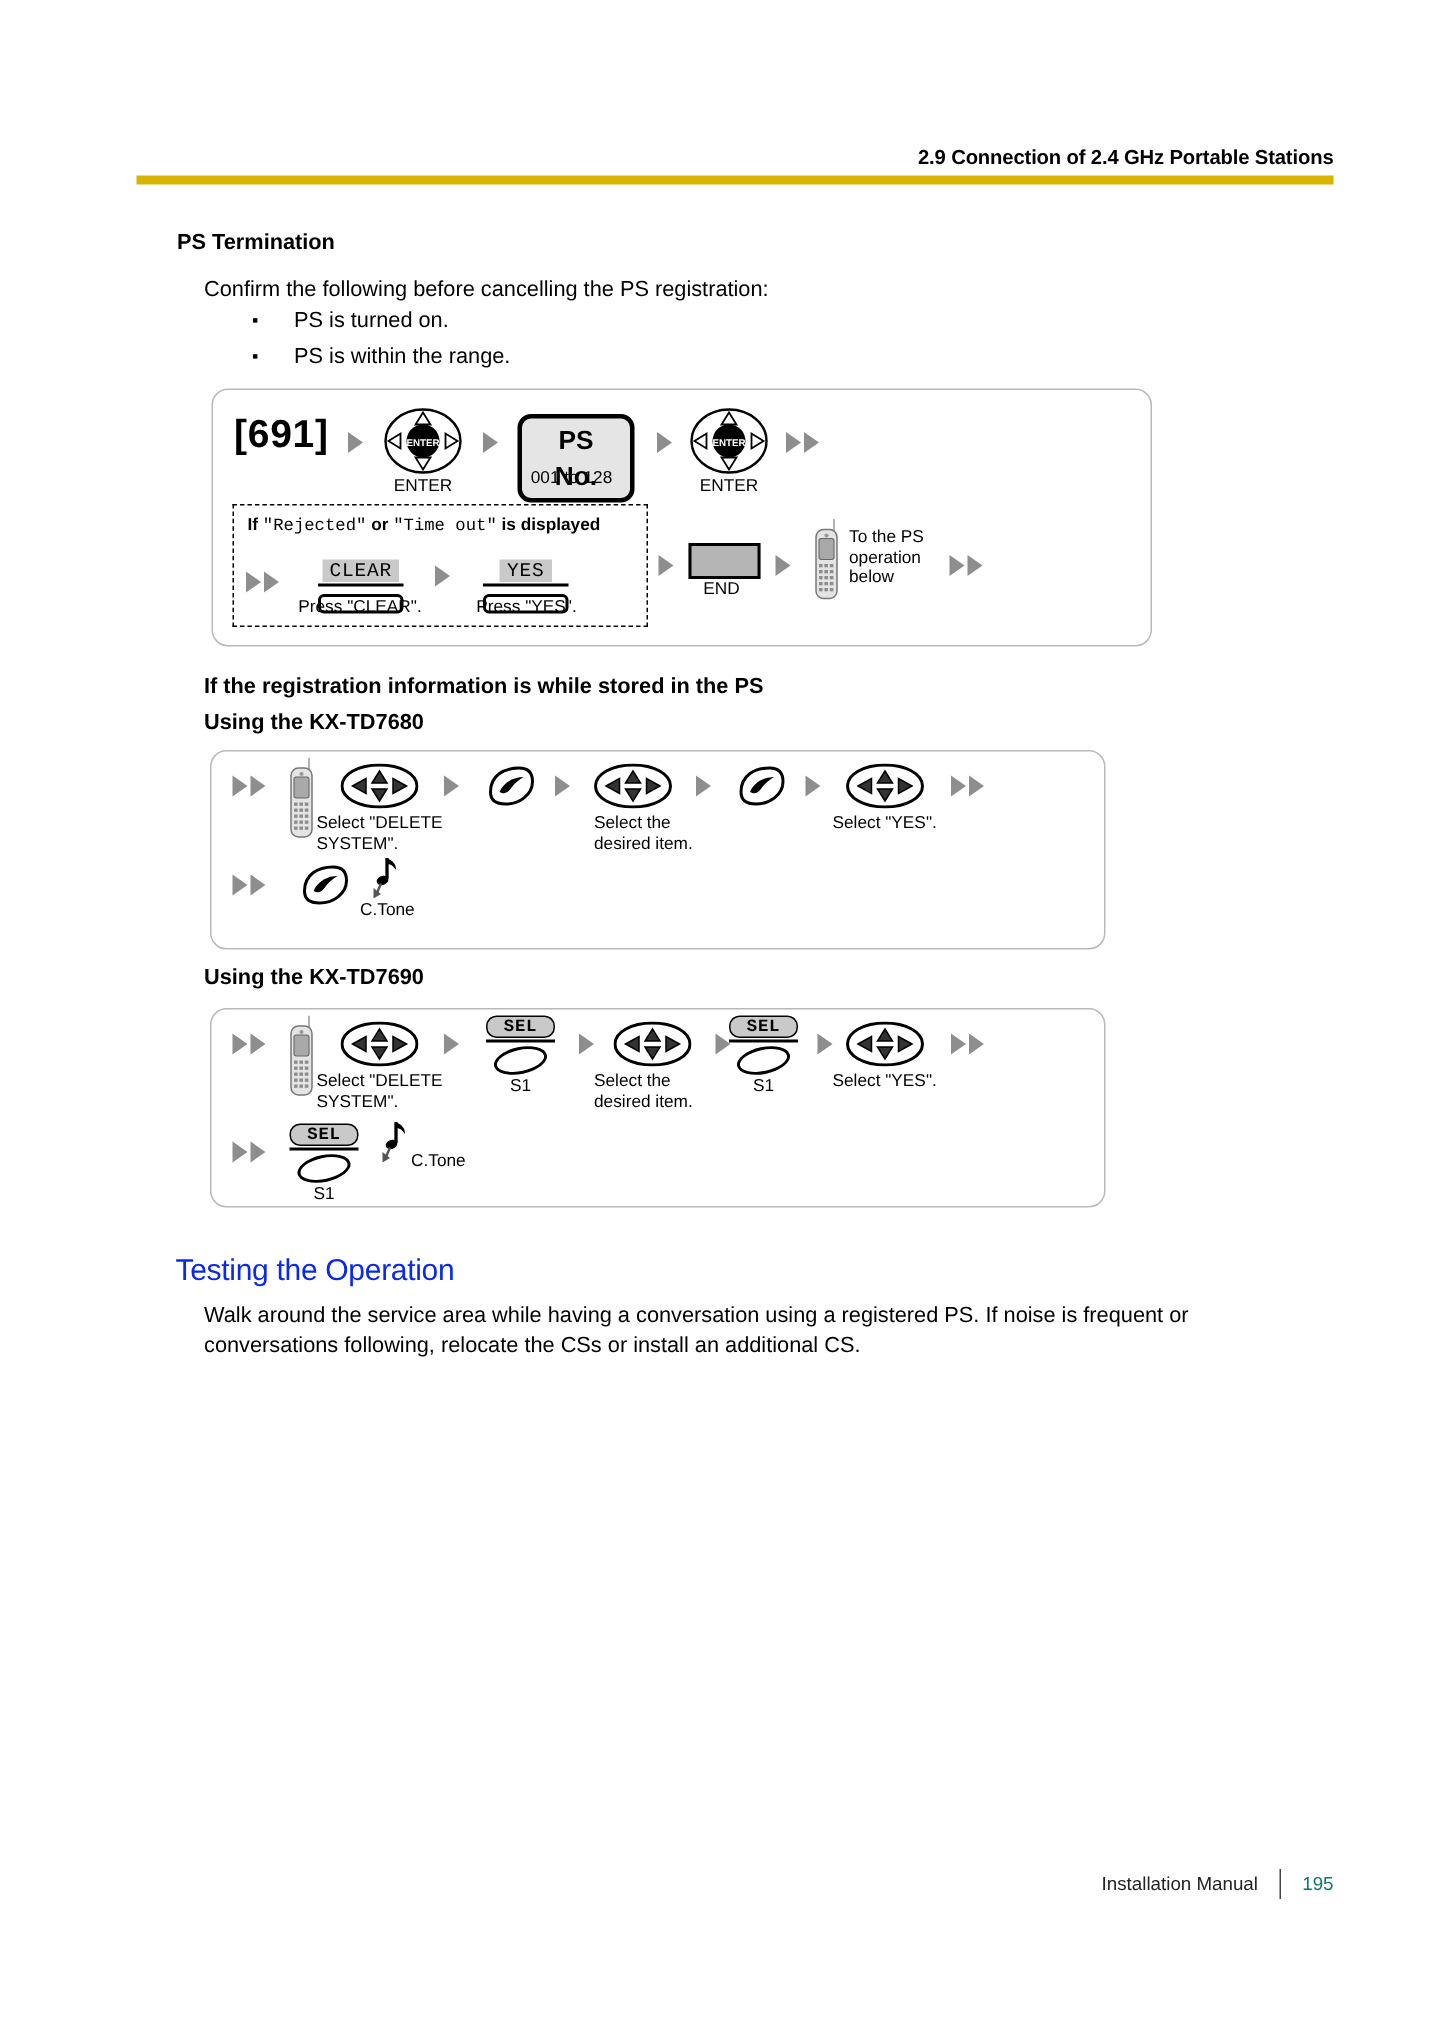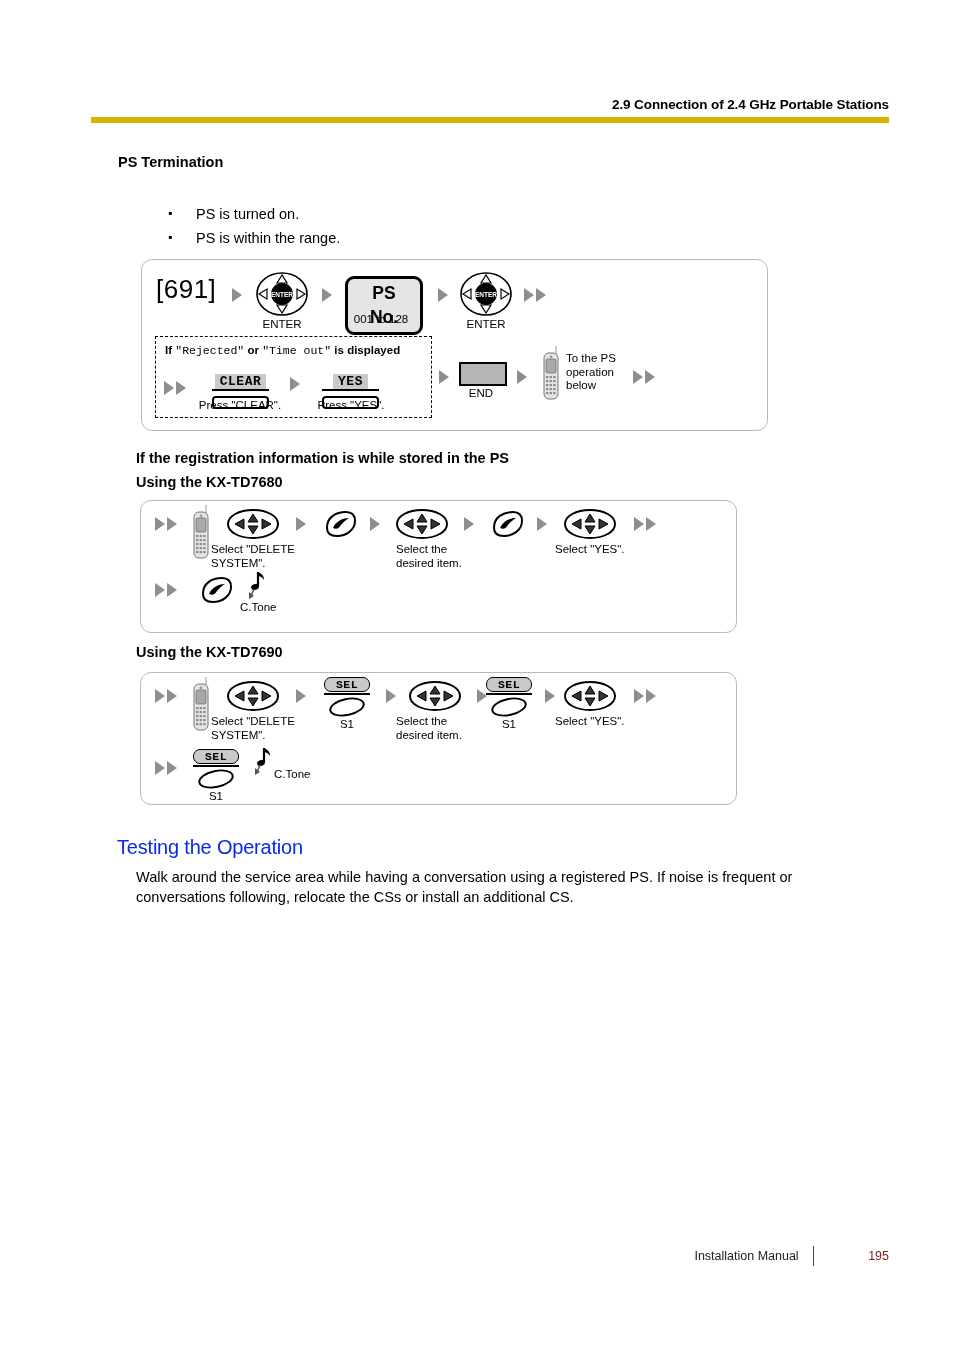--- a/index.html
+++ b/index.html
@@ -51,41 +51,41 @@
   }
 
   
   .abs{position:absolute;}
 
   .lbl{position:absolute;font-size:11.5px;color:#000;line-height:13.5px;white-space:pre;}
   .lbl-c{position:absolute;font-size:11.5px;color:#000;line-height:13.5px;text-align:center;}
 
   
   .code691{
-    position:absolute;font-size:26px;font-weight:normal;letter-spacing:0.5px;
+    position:absolute;font-size:26px;font-weight:bold;letter-spacing:0.5px;
   }
 
   
   .psno{
     position:absolute;border:3px solid #000;border-radius:9px;background:#e5e5e5;
     font-size:17.5px;font-weight:bold;text-align:center;line-height:24px;
     padding:2px 10px 3px 10px;
   }
 
   
   .tri{
     position:absolute;width:0;height:0;
     border-top:7px solid transparent;border-bottom:7px solid transparent;
     border-left:10px solid #8e8e8e;
   }
 
   
   .softkey{position:absolute;text-align:center;}
   .softkey .kt{
-    font-family:"Liberation Mono", monospace;font-size:13px;font-weight:bold;
+    font-family:"Liberation Mono", monospace;font-size:13px;font-weight:normal;
     background:#c9c9c9;padding:0px 5px 0px 5px;display:inline-block;
     letter-spacing:0.5px;
     text-align:center;
   }
   .softkey .kline{height:2px;background:#000;margin-top:0px;}
   .softkey .kbtn{
     height:9px;border:2px solid #000;border-radius:4px;background:#fff;margin-top:5px;
   }
 
   
@@ -105,33 +105,34 @@
     width:32px;height:14px;border:2px solid #000;border-radius:50% / 50%;
     margin:3px auto 0 auto;transform:rotate(-12deg);
   }
   .selkey .s1{font-size:11.5px;margin-top:2px;}
 
   
   .footer{position:absolute;left:0;top:1246px;width:954px;}
   .f-wrap{position:absolute;right:65px;top:0;display:flex;align-items:center;gap:14px;}
   .f-txt{font-size:12.5px;color:#222;}
   .f-sep{width:1.5px;height:20px;background:#444;}
-  .f-pg{font-size:12.5px;color:#7f1d1d;margin-left:40px;}
+  .f-pg{font-size:12.5px;color:#0f766e;}
 </style>
 </head>
 <body>
 
 <div class="page">
 
   <div class="hdr">
     <div class="hdr-title">2.9 Connection of 2.4 GHz Portable Stations</div>
     <div class="hdr-rule"></div>
   </div>
 
   <div class="h-bold" style="left:118px;top:154px;">PS Termination</div>
+  <div class="body-txt" style="left:136px;top:182px;">Confirm the following before cancelling the PS registration:</div>
 
   <div class="bullet-row" style="left:168px;top:206px;">
     <span class="dot">▪</span>
     <span class="tx">PS is turned on.</span>
   </div>
   <div class="bullet-row" style="left:168px;top:230px;">
     <span class="dot">▪</span>
     <span class="tx">PS is within the range.</span>
   </div>
 

